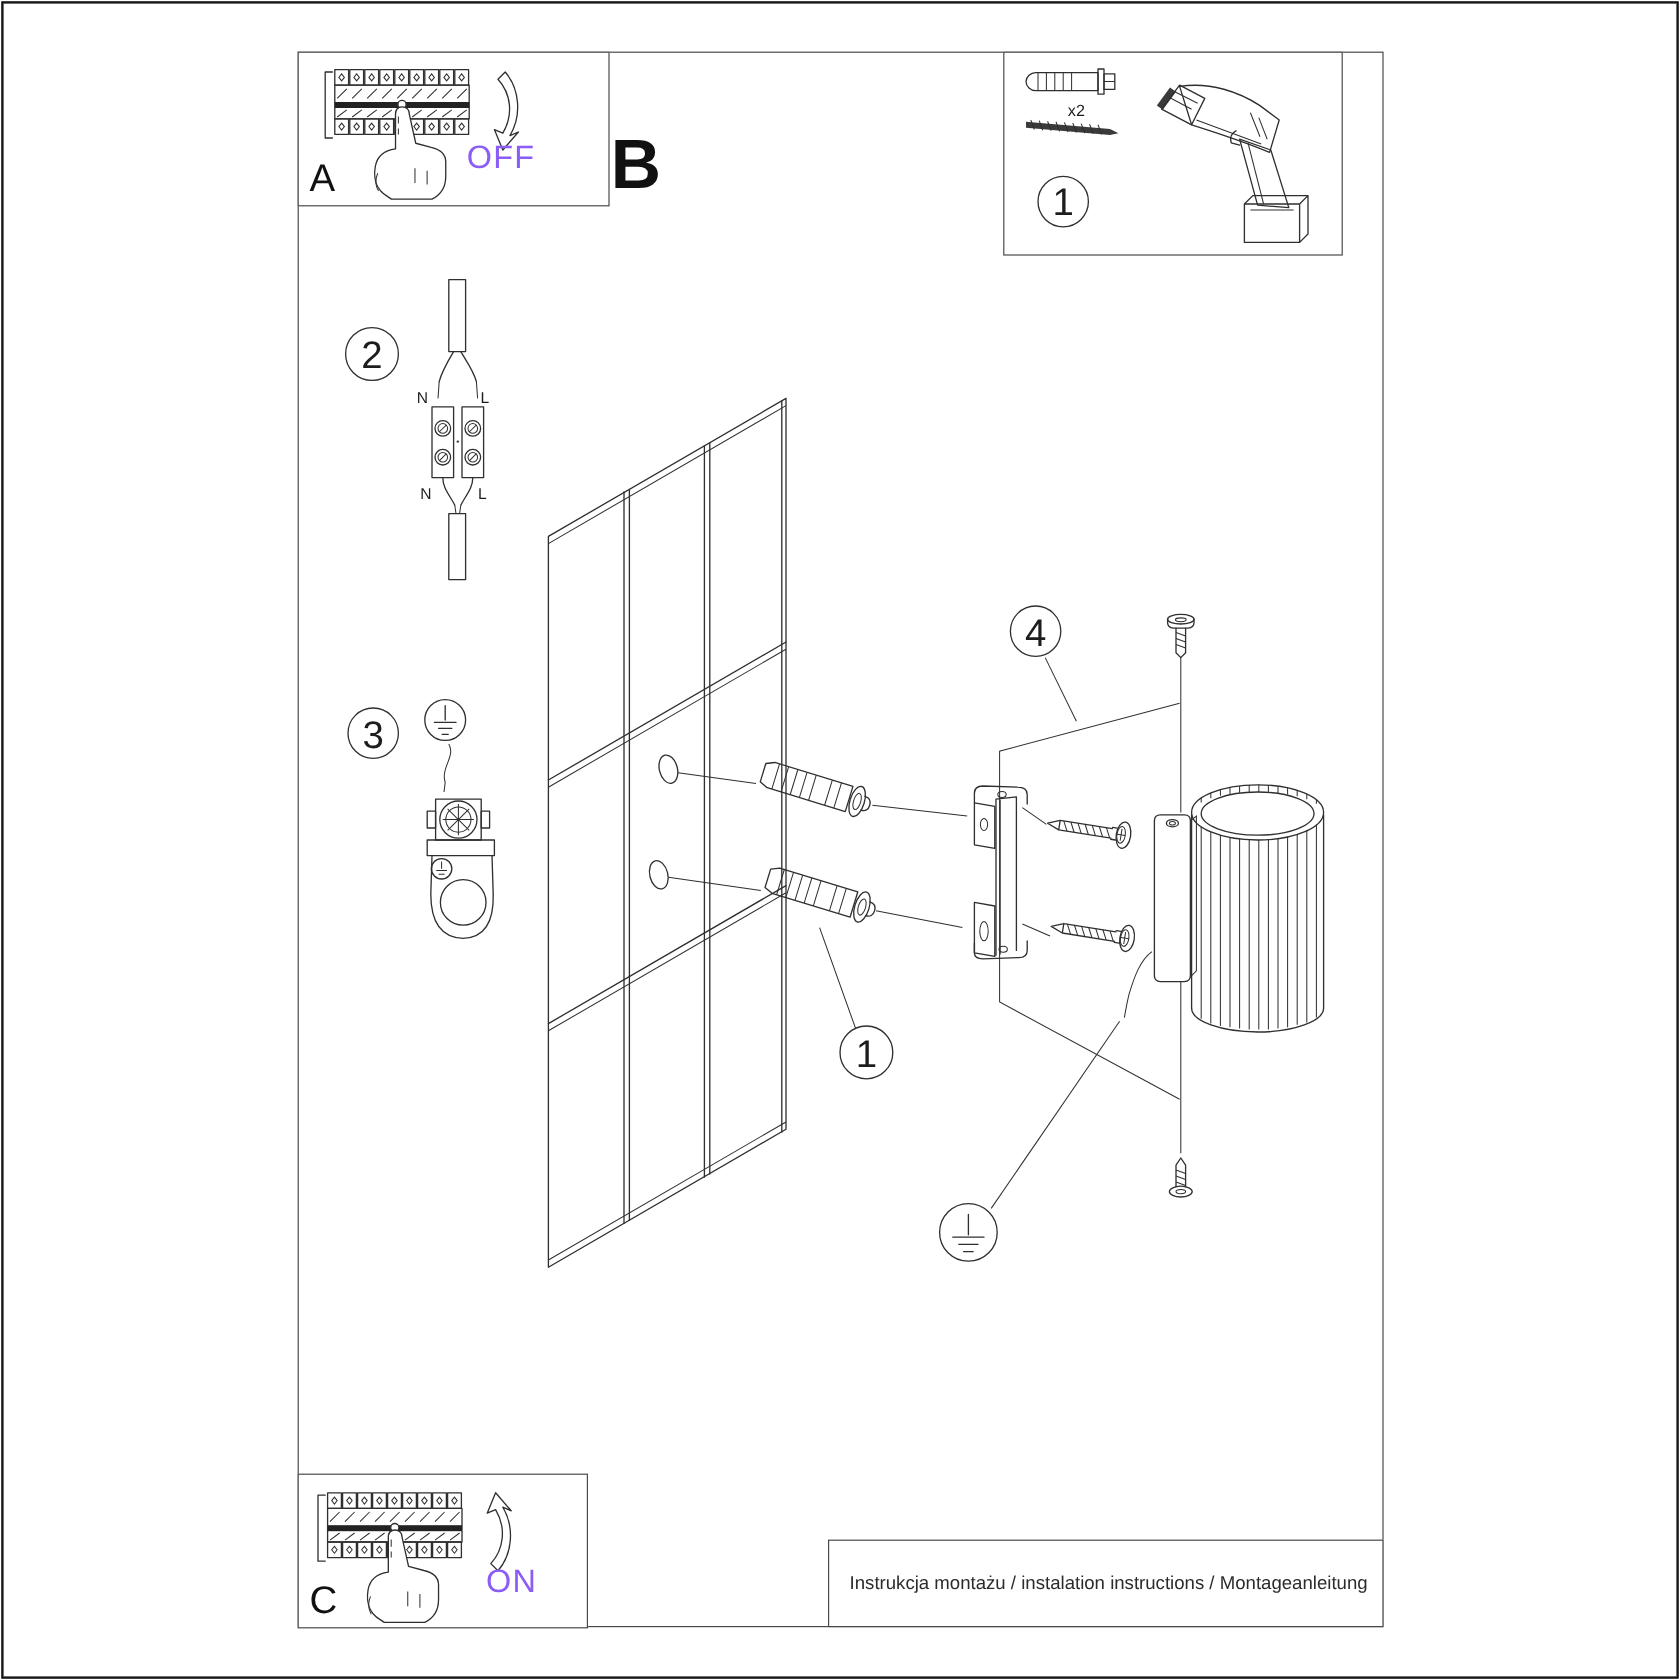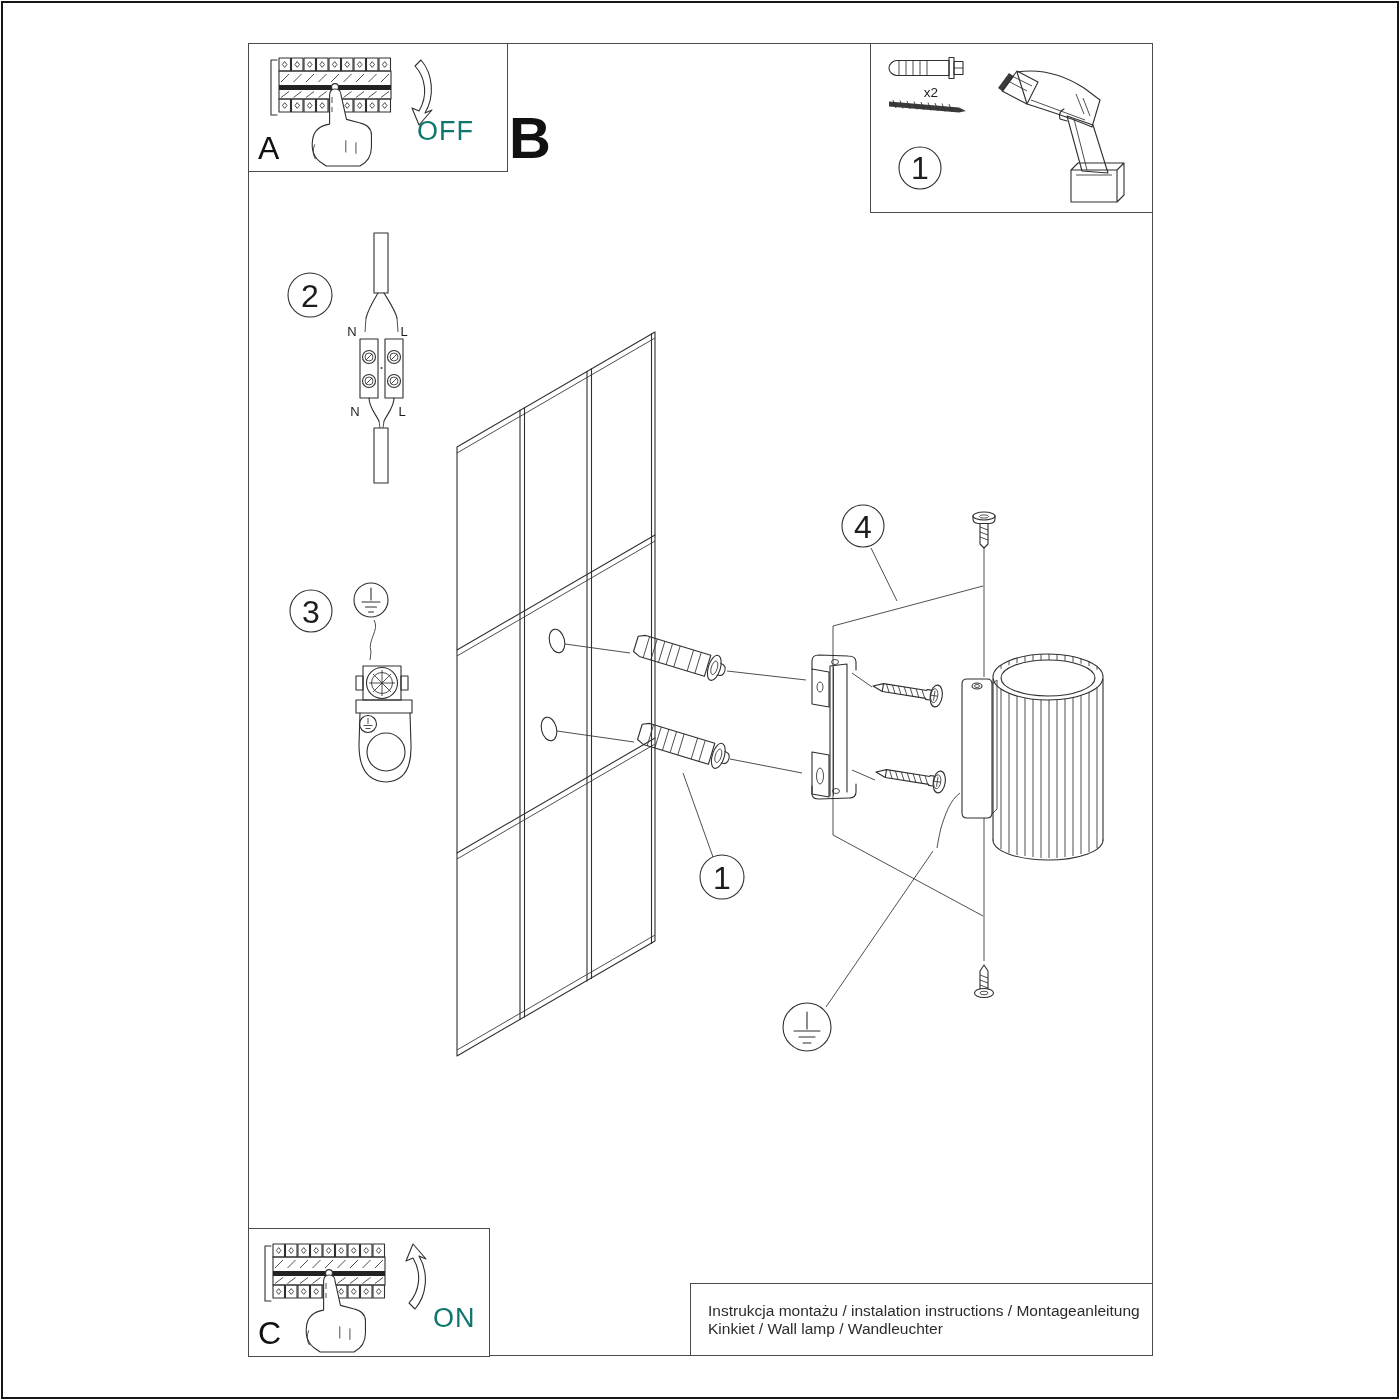--- a/index.html
+++ b/index.html
@@ -2,24 +2,24 @@
 <html><head>
 <meta charset="utf-8">
 <style>
   html,body{margin:0;padding:0;background:#fff;}
   body{width:1400px;height:1400px;position:relative;font-family:"Liberation Sans",sans-serif;color:#1d1d1d;overflow:hidden;}
   .outer-border{position:absolute;left:1px;top:1px;right:1px;bottom:1px;border:2px solid #161616;}
   .frame{position:absolute;left:248px;top:43px;width:905px;height:1313px;border:1.4px solid #4a4a4a;box-sizing:border-box;}
   .corner-box{position:absolute;background:#fff;border:1.4px solid #4a4a4a;box-sizing:border-box;}
   #box-a{left:248px;top:43px;width:260px;height:129px;}
   #box-c{left:248px;top:1228px;width:242px;height:129px;}
-  #tools-box{left:870px;top:43px;width:283px;height:170px;}
+  #tools-box{left:836px;top:43px;width:283px;height:170px;}
   #footer-box{left:690px;top:1283px;width:463px;height:73px;display:flex;flex-direction:column;justify-content:center;gap:0;padding-left:17px;}
   .corner-label{position:absolute;left:9px;bottom:4px;font-size:32px;color:#111;}
-  .state-label{position:absolute;font-size:27px;color:#0f766e;letter-spacing:1px;margin-left:28px;}
+  .state-label{position:absolute;font-size:27px;color:#8b5cf6;letter-spacing:1px;}
   #off-label{left:140px;top:72px;}
   #on-label{left:156px;top:74px;}
   #section-b{position:absolute;left:509px;top:104px;font-size:58px;font-weight:700;color:#111;}
   .footer-line{font-size:15.5px;color:#2b2b2b;}
   svg{position:absolute;left:0;top:0;}
   svg *{vector-effect:non-scaling-stroke;}
   .ln{stroke:#2f2f2f;stroke-width:1.1;fill:none;stroke-linecap:round;stroke-linejoin:round;}
   .thin{stroke:#2f2f2f;stroke-width:0.85;fill:none;}
   .fw{fill:#fff;}
   .dk{fill:#3a3a3a;stroke:none;}
@@ -134,21 +134,20 @@
       </g>
     <path class="thin" d="M77,54 V60 M77,64 V69"></path>
     <path class="ln fw" stroke-width="1.2" d="M166,80 C178,66 180,44 170,27 L177,30 L164,15 L157,32 L164,29 C173,44 171,62 160,74 Z"></path>
   </svg>
   <span id="on-label" class="state-label">ON</span>
   <span class="corner-label">C</span>
 </div>
 
 <div id="footer-box" class="corner-box">
   <span class="footer-line">Instrukcja montażu / instalation instructions / Montageanleitung</span>
-  <span class="footer-line">Kinkiet / Wall lamp / Wandleuchter</span>
 </div>
 
 <svg id="main-svg" width="925" height="1120" viewBox="240 220 925 1120">
 
   <g>
     <circle cx="310" cy="295" r="22" class="ln" stroke-width="1.3"></circle>
     <text class="badge-num" x="310" y="307" text-anchor="middle">2</text>
   </g>
   <g>
     <rect x="374" y="233" width="14" height="60" class="ln"></rect>

